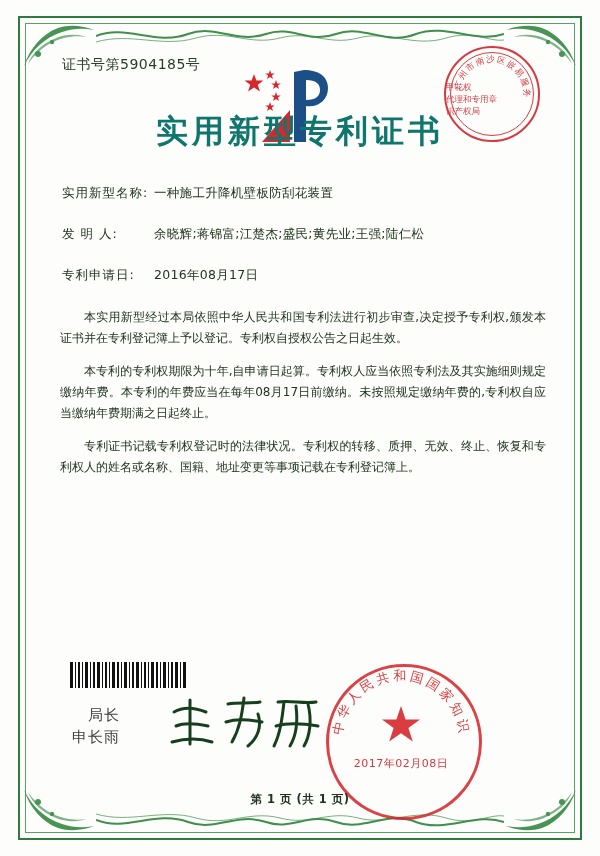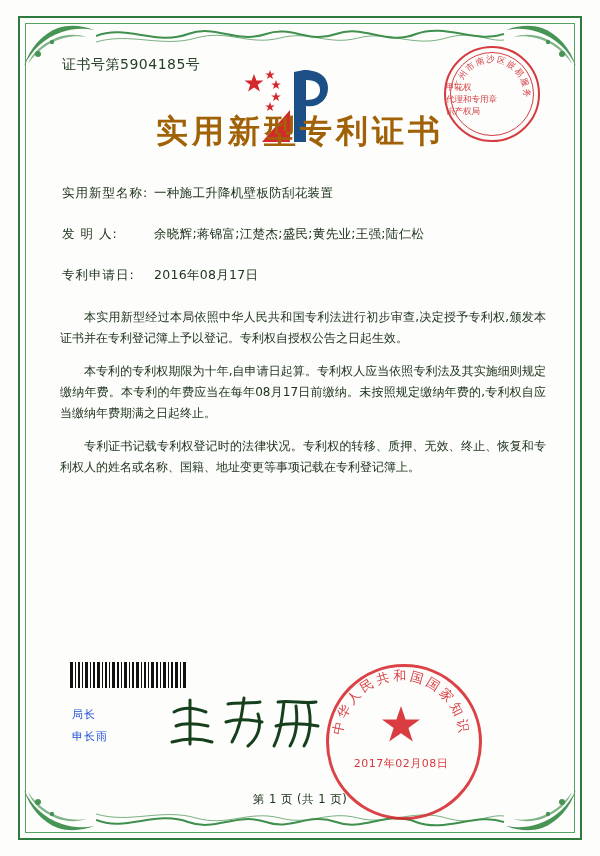--- a/index.html
+++ b/index.html
@@ -105,21 +105,21 @@
     line-height: 12px;
     font-family: "DejaVu Sans", "Liberation Sans", sans-serif;
   }
 
   .title {
     margin-top: 36px;
     text-align: center;
     font-size: 32px;
     font-weight: bold;
     letter-spacing: 4px;
-    color: #a16207;
+    color: #0f766e;
   }
 
   .fields {
     margin-top: 30px;
     padding-left: 14px;
   }
   .field-row {
     font-size: 12.5px;
     color: #20351f;
     margin-bottom: 23px;
@@ -151,24 +151,25 @@
     position: absolute;
     left: 70px; top: 662px;
     width: 116px; height: 26px;
   }
   .barcode svg { display: block; }
 
   
   .sig-block {
     position: absolute;
     left: 72px; top: 704px;
-    font-size: 11px;
+    font-size: 15px;
     line-height: 22px;
     letter-spacing: 1px;
-    color: #1d4ed8;
+    color: #404040;
+    text-align: right;
   }
   .handwriting {
     position: absolute;
     left: 166px; top: 692px;
     width: 160px; height: 62px;
     color: #16401d;
   }
   .handwriting svg { display:block; }
 
   
@@ -202,20 +203,21 @@
   }
 
   .page-num {
     position: absolute;
     left: 0; right: 0;
     top: 792px;
     text-align: center;
     font-size: 11.5px;
     color: #20351f;
     letter-spacing: .5px;
+    font-weight: bold;
   }
 </style>
 </head>
 <body>
 
 <div class="page">
 
   <div class="border-outer"></div>
   <div class="border-inner"></div>
 

